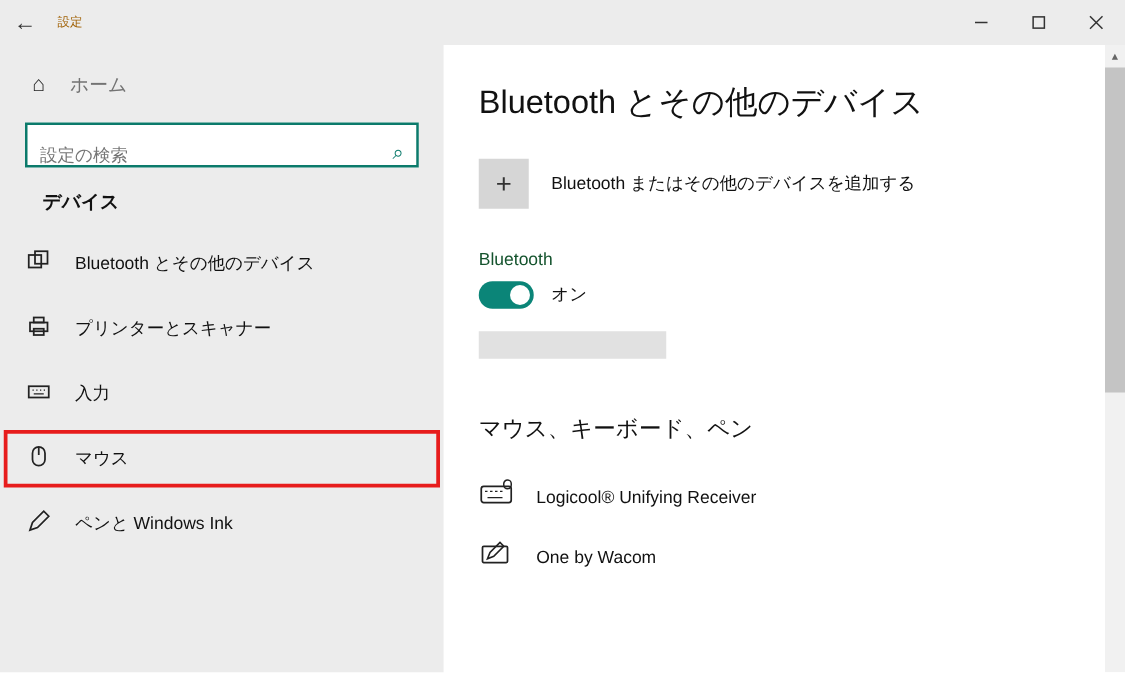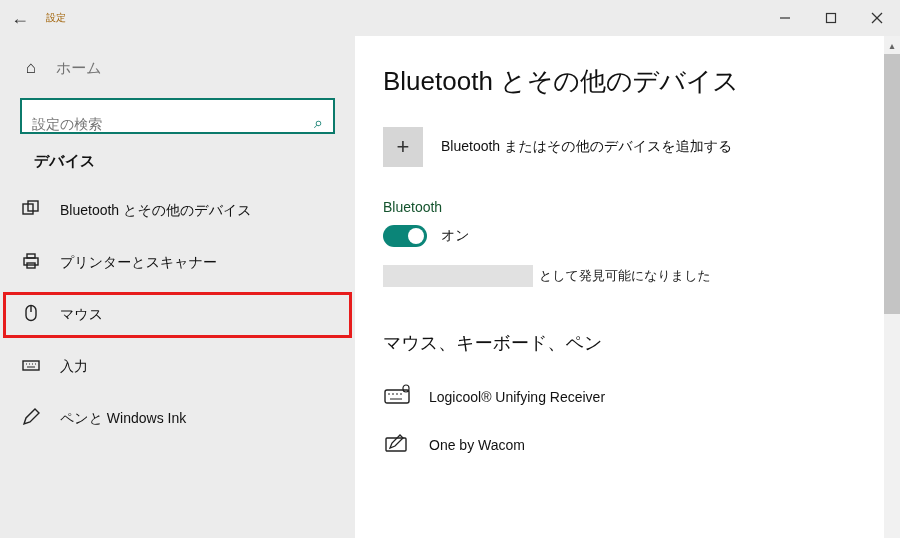--- a/index.html
+++ b/index.html
@@ -105,37 +105,37 @@
         <span class="nlabel">Bluetooth とその他のデバイス</span>
       </div>
       <div class="nav-item">
         <span class="nicon"><svg width="20" height="20" viewBox="0 0 20 20">
               <rect x="3" y="7" width="14" height="7" fill="none" stroke="#222" stroke-width="1.4"></rect>
               <rect x="6" y="3" width="8" height="4" fill="none" stroke="#222" stroke-width="1.4"></rect>
               <rect x="6" y="12" width="8" height="5" fill="none" stroke="#222" stroke-width="1.4"></rect>
             </svg></span>
         <span class="nlabel">プリンターとスキャナー</span>
       </div>
-      <div class="nav-item selected">
-        <span class="nicon"><svg width="20" height="20" viewBox="0 0 20 20">
-              <rect x="5" y="2.5" width="10" height="15" rx="5" fill="none" stroke="#222" stroke-width="1.4"></rect>
-              <line x1="10" y1="2.5" x2="10" y2="9" stroke="#222" stroke-width="1.4"></line>
-            </svg></span>
-        <span class="nlabel">マウス</span>
-      </div>
       <div class="nav-item">
         <span class="nicon"><svg width="20" height="20" viewBox="0 0 20 20">
               <rect x="2" y="6" width="16" height="9" fill="none" stroke="#222" stroke-width="1.4"></rect>
               <line x1="5" y1="9" x2="6" y2="9" stroke="#222"></line>
               <line x1="8" y1="9" x2="9" y2="9" stroke="#222"></line>
               <line x1="11" y1="9" x2="12" y2="9" stroke="#222"></line>
               <line x1="14" y1="9" x2="15" y2="9" stroke="#222"></line>
               <line x1="6" y1="12" x2="14" y2="12" stroke="#222"></line>
             </svg></span>
         <span class="nlabel">入力</span>
+      </div>
+      <div class="nav-item selected">
+        <span class="nicon"><svg width="20" height="20" viewBox="0 0 20 20">
+              <rect x="5" y="2.5" width="10" height="15" rx="5" fill="none" stroke="#222" stroke-width="1.4"></rect>
+              <line x1="10" y1="2.5" x2="10" y2="9" stroke="#222" stroke-width="1.4"></line>
+            </svg></span>
+        <span class="nlabel">マウス</span>
       </div>
       <div class="nav-item">
         <span class="nicon"><svg width="20" height="20" viewBox="0 0 20 20">
               <path d="M3 17 L5 11 L14 2 L18 6 L9 15 Z" fill="none" stroke="#222" stroke-width="1.4"></path>
             </svg></span>
         <span class="nlabel">ペンと Windows Ink</span>
       </div>
     </div>
   </div>
 
@@ -152,21 +152,20 @@
     <div class="bt-section-label">Bluetooth</div>
     <div class="toggle-row">
       <div class="toggle">
           <div class="knob"></div>
         </div>
       <div class="toggle-label">オン</div>
     </div>
 
     <div class="discover-row">
       <div class="discover-blank"></div>
-      <div class="discover-text">として発見可能になりました</div>
     </div>
 
     <div class="sub-heading">マウス、キーボード、ペン</div>
 
     <div class="dev-row">
       <span class="dev-icon"><svg width="26" height="22" viewBox="0 0 26 22">
             <rect x="1" y="6" width="24" height="13" rx="2" fill="none" stroke="#222" stroke-width="1.4"></rect>
             <line x1="4" y1="10" x2="6" y2="10" stroke="#222"></line>
             <line x1="8" y1="10" x2="10" y2="10" stroke="#222"></line>
             <line x1="12" y1="10" x2="14" y2="10" stroke="#222"></line>

